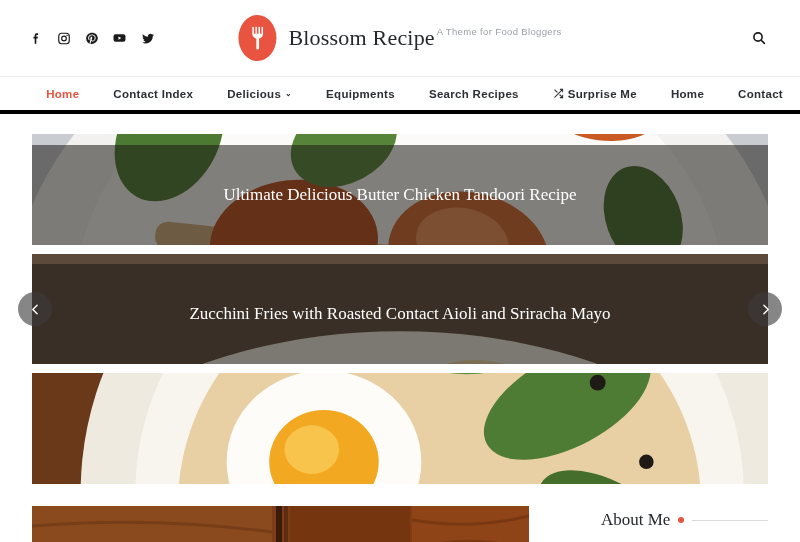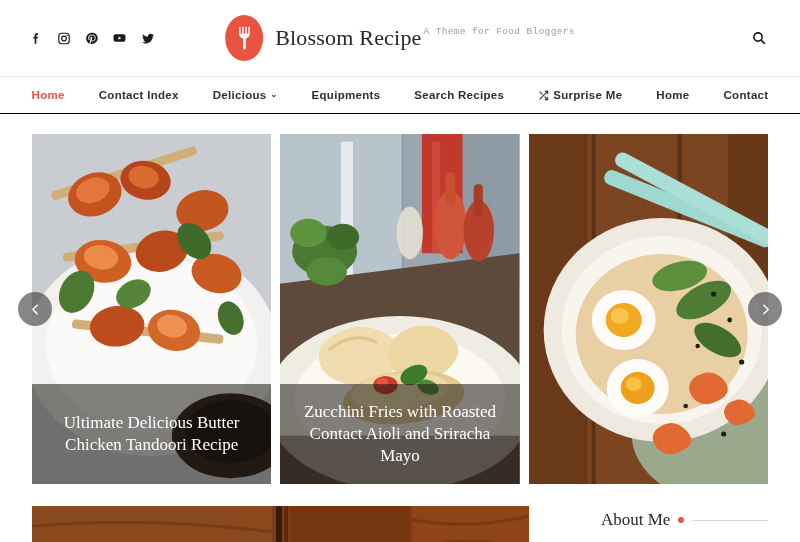--- a/index.html
+++ b/index.html
@@ -56,41 +56,40 @@
     color: #24292c;
     letter-spacing: .2px;
     line-height: 1.1;
     white-space: nowrap;
   }
   .brand-tagline {
     font-size: 9.5px;
     color: #9aa0a4;
     letter-spacing: .35px;
     white-space: nowrap;
-    font-family: Liberation Mono, monospace;
   }
   .search-btn {
     position: absolute;
     right: 30px; top: 50%;
     transform: translateY(-50%);
     width: 22px; height: 22px;
     display: flex; align-items: center; justify-content: center;
     color: #1b1b1b;
     cursor: pointer;
     background: none; border: none;
   }
 
   
   .nav {
     height: 38px;
     border-top: 1px solid #ececec;
-    border-bottom: 1px solid #000000;
-    display: flex;
-    align-items: center;
-    justify-content: center;
+    border-bottom: 4px solid #000000;
+    display: flex;
+    align-items: center;
+    justify-content: flex-end;
     gap: 0;
     background: #fff;
   }
   .nav-item {
     display: flex;
     align-items: center;
     gap: 4px;
     font-size: 11.5px;
     font-weight: bold;
     color: #2b3033;
@@ -107,20 +106,21 @@
   .slider-wrap {
     position: relative;
     margin-top: 20px;
     height: 350px;
     padding: 0 32px;
   }
   .slides {
     display: flex;
     gap: 9px;
     height: 100%;
+    flex-direction: column;
   }
   .slide {
     position: relative;
     flex: 1 1 0;
     overflow: hidden;
     cursor: pointer;
   }
   .slide-photo { position: absolute; inset: 0; }
   .slide-caption {
     position: absolute;

